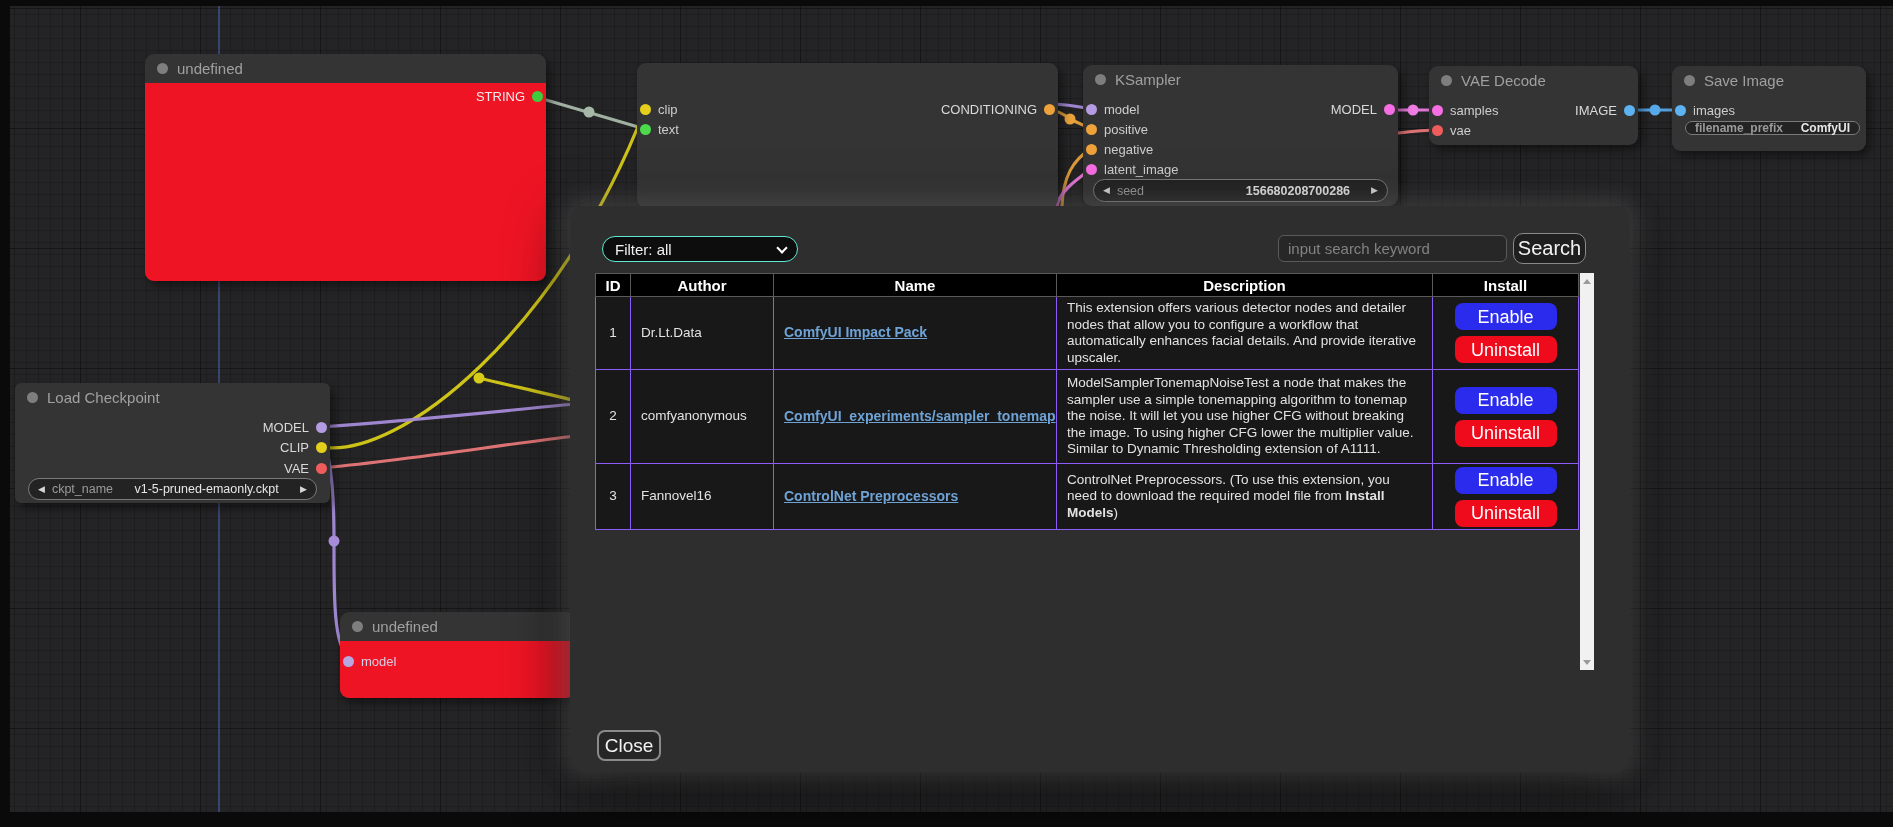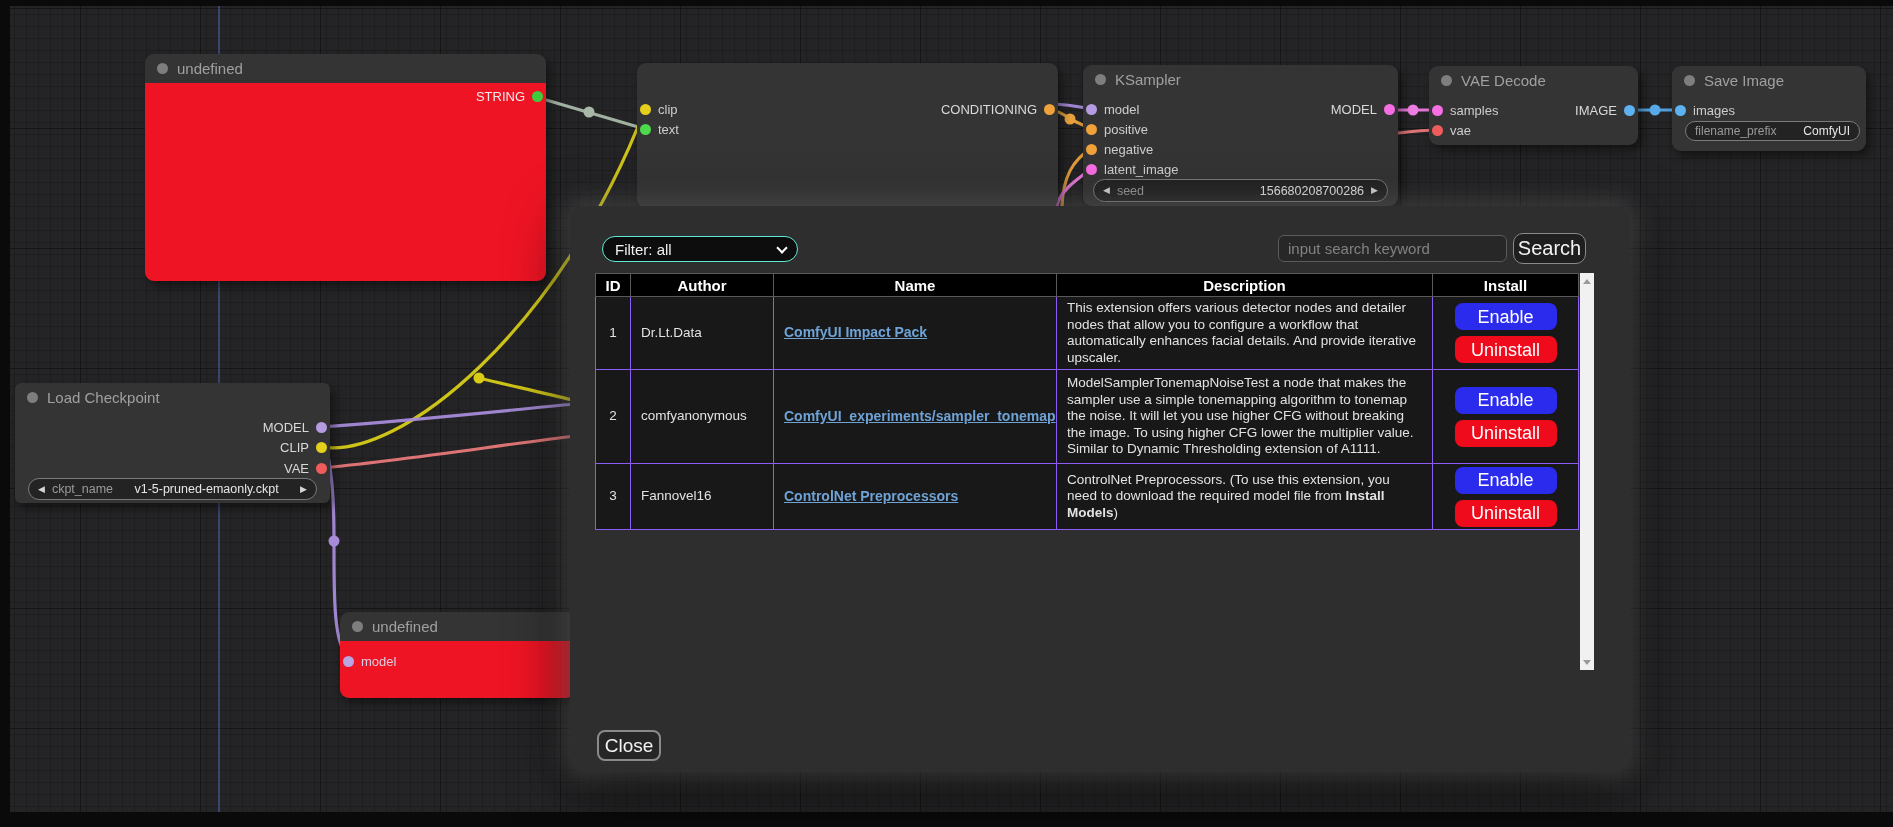--- a/index.html
+++ b/index.html
@@ -165,21 +165,21 @@
       <span class="slot-dot" style="background: rgb(247, 110, 228);"></span>
       <span>latent_image</span>
     </div>
     <div class="slot out" style="top:34px;">
       <span class="slot-dot" style="background: rgb(247, 110, 228);"></span>
       <span>MODEL</span>
     </div>
     <div class="widget" style="left:10px; right:10px; top:114px; height:23px;">
       <span class="w-arrow">◀</span>
       <span>seed</span>
-      <span class="w-value" style="margin-left:auto; ">156680208700286</span>
+      <span class="w-value" style="margin-left:auto; margin-right:14px;font-weight:bold;">156680208700286</span>
       <span class="w-arrow">▶</span>
     </div>
   </div>
 
   <div class="node" style="left:1429px; top:66px; width:209px; height:79px;">
     <div class="node-header">
       <span class="title-dot"></span>
       <span>VAE Decode</span>
     </div>
     <div class="slot in" style="top:34px;">
@@ -198,21 +198,21 @@
 
   <div class="node" style="left:1672px; top:66px; width:194px; height:85px;">
     <div class="node-header">
       <span class="title-dot"></span>
       <span>Save Image</span>
     </div>
     <div class="slot in" style="top:34px;">
       <span class="slot-dot" style="background: rgb(93, 178, 242);"></span>
       <span>images</span>
     </div>
-    <div class="widget" style="left:13px; right:6px; top:55px; height:20px; font-size:12px;">
+    <div class="widget" style="left:13px; right:6px; top:55px; height:14px; font-size:12px;font-weight:bold;">
       <span>filename_prefix</span>
       <span class="w-value" style="margin-left:auto;">ComfyUI</span>
     </div>
   </div>
 
   <div class="node" style="left:15px; top:383px; width:315px; height:120px;border-radius:6px;">
     <div class="node-header">
       <span class="title-dot"></span>
       <span>Load Checkpoint</span>
     </div>

